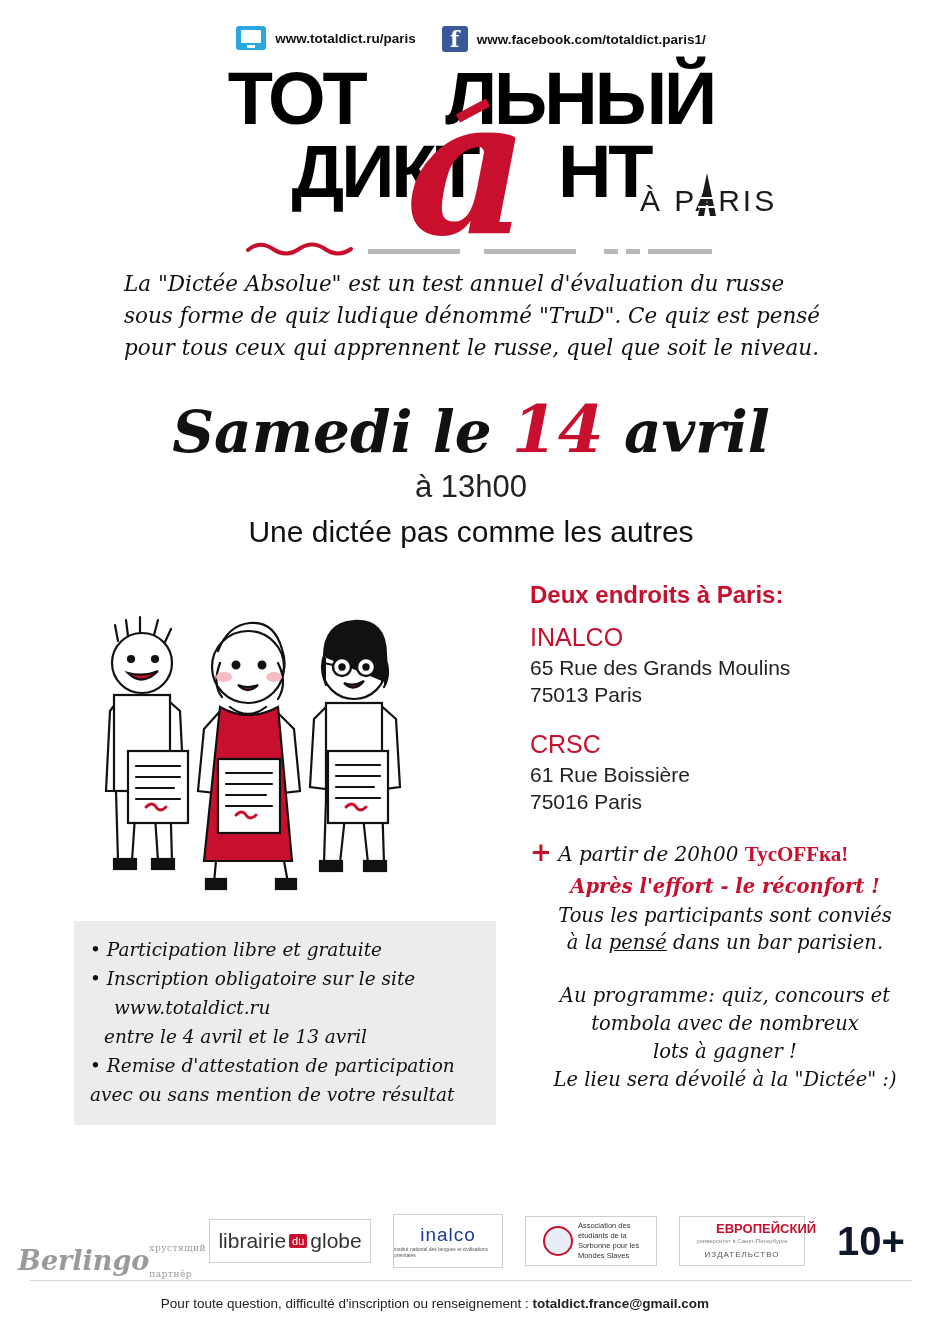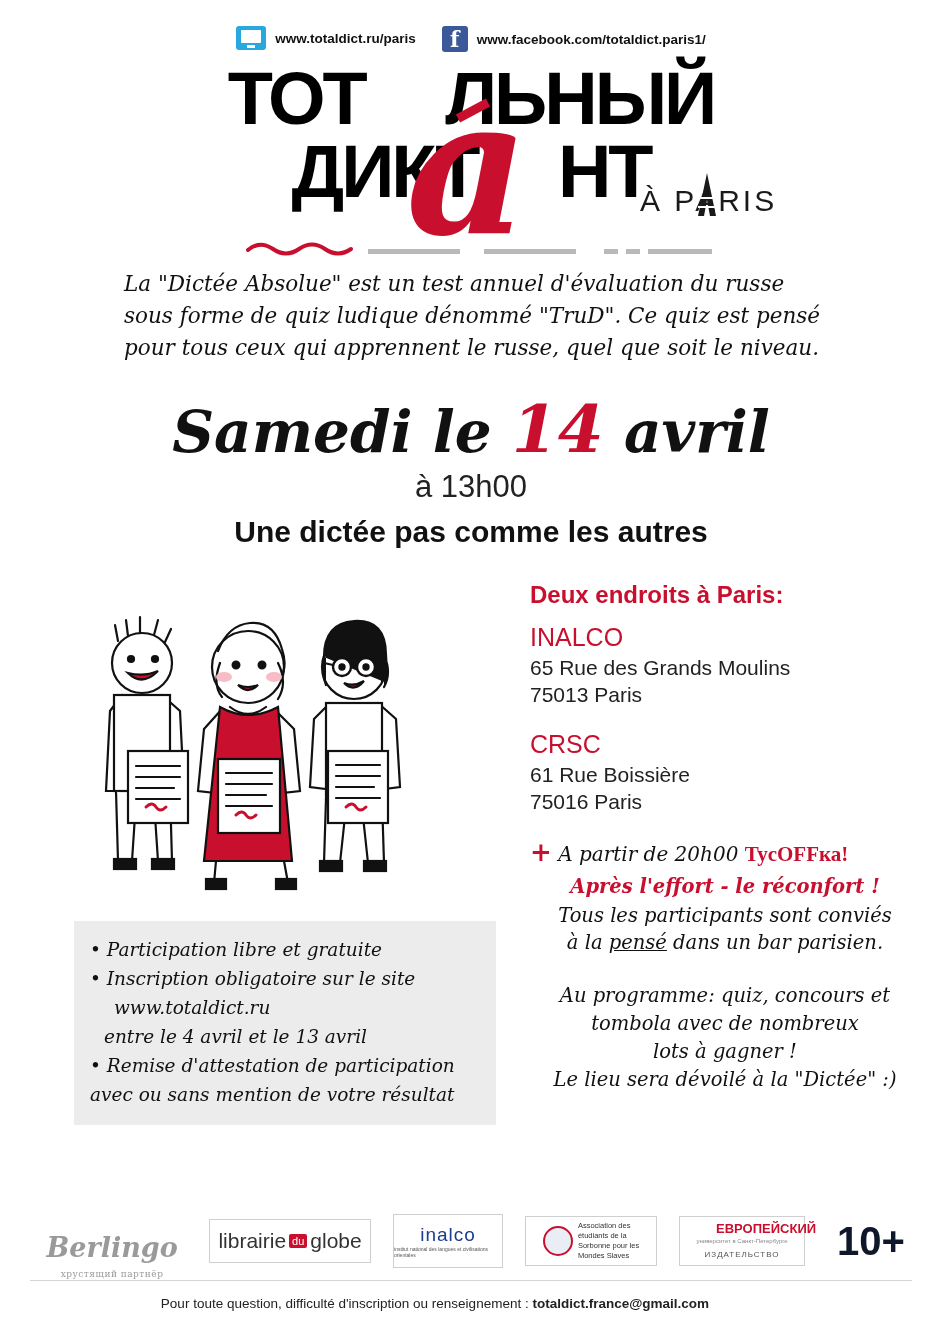--- a/index.html
+++ b/index.html
@@ -184,21 +184,21 @@
     font-size: 66px;
   }
   .date-time {
     font-size: 31px;
     margin-top: 6px;
     color: #222;
     font-family: "Liberation Sans", sans-serif;
   }
   .date-sub {
     font-size: 30px;
-    font-weight: bold;
+    font-weight: normal;
     margin-top: 10px;
     color: #111;
     font-family: "Liberation Sans", sans-serif;
   }
 
   
   .mid {
     position: relative;
     margin-top: 32px;
     height: 560px;
@@ -317,21 +317,21 @@
     justify-content: center;
     gap: 22px;
   }
   .spon {
     display: flex;
     align-items: center;
     justify-content: center;
     background: #fff;
   }
   .spon-berlingo {
-    flex-direction: column;
+    flex-direction: row;
     color: #9a9a9a;
     font-family: "DejaVu Serif", serif;
     font-style: italic;
     font-weight: bold;
     font-size: 27px;
     line-height: 26px;
     width: 150px;
     margin-top: 40px;
   }
   .spon-berlingo .sub {

